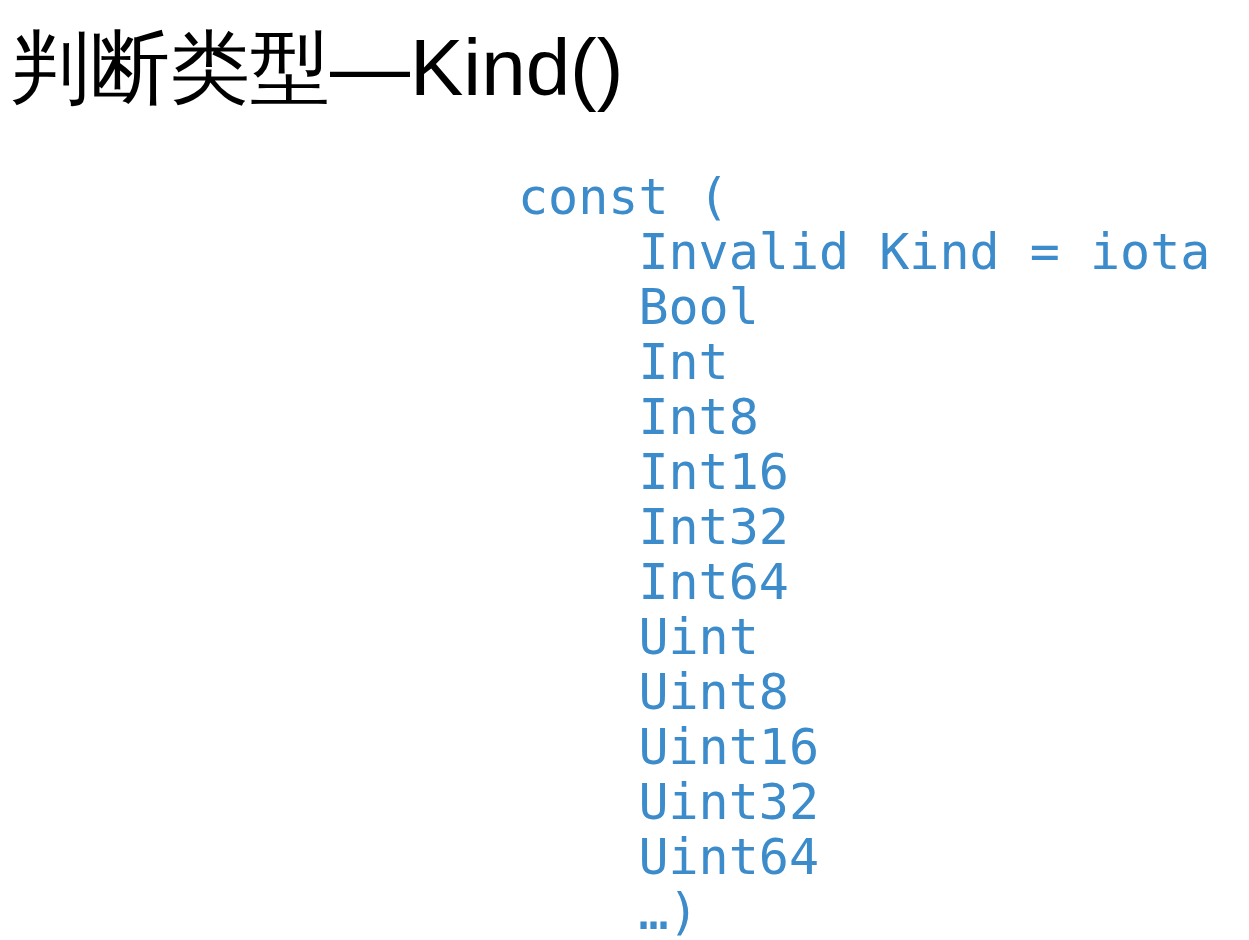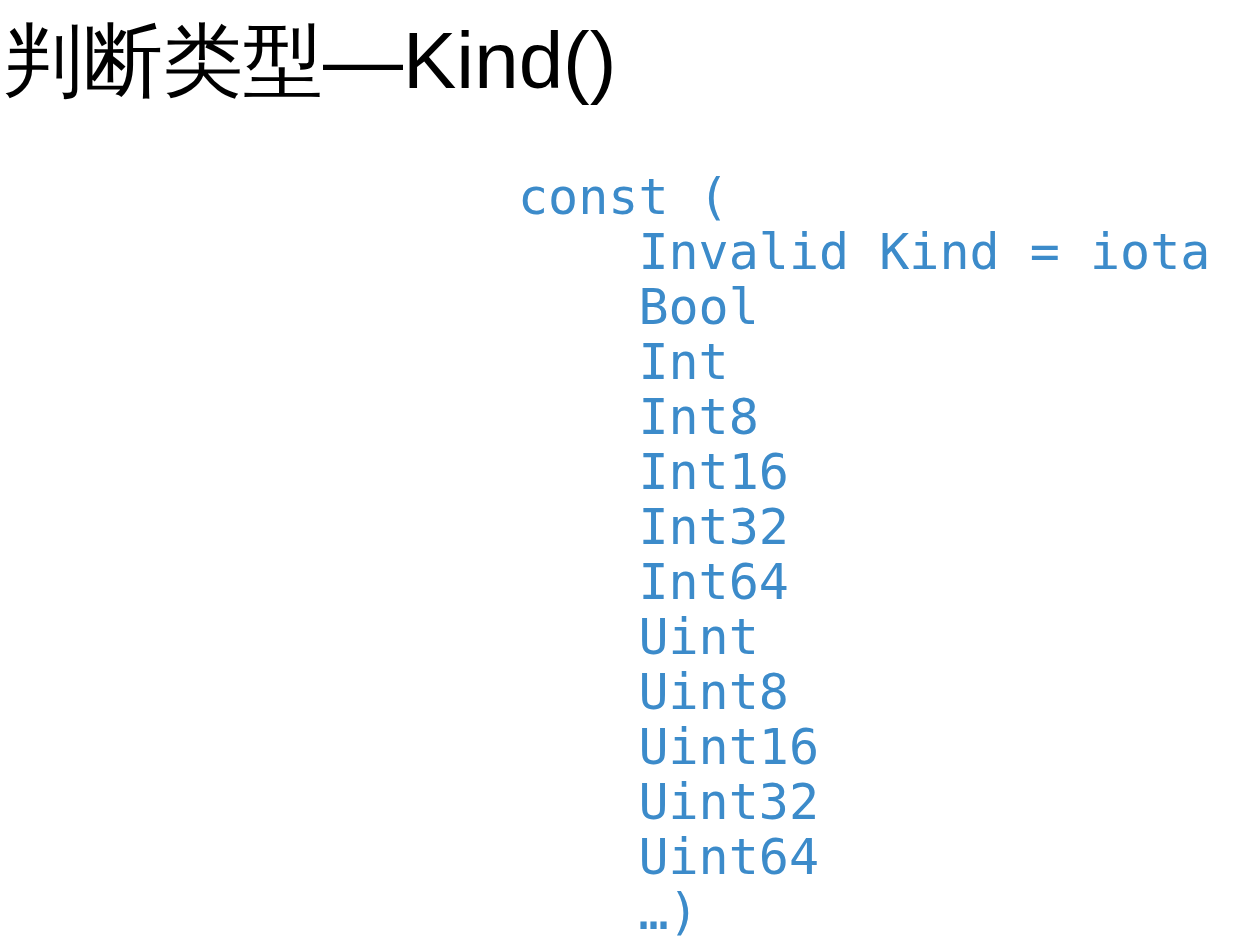--- a/index.html
+++ b/index.html
@@ -12,21 +12,21 @@
     width: 1249px;
     height: 940px;
     background: #ffffff;
     overflow: hidden;
     font-family: "Liberation Sans", "DejaVu Sans", sans-serif;
   }
   .slide-title {
     position: absolute;
     left: 2px;
     top: 14px;
-    margin: 1px;
+    margin: 8px;
     font-size: 80px;
     line-height: 1.15;
     font-weight: 500;
     letter-spacing: 0;
     color: #000000;
     font-family: "Liberation Sans", "DejaVu Sans", sans-serif;
     white-space: nowrap;
   }
   .code-block {
     position: absolute;

